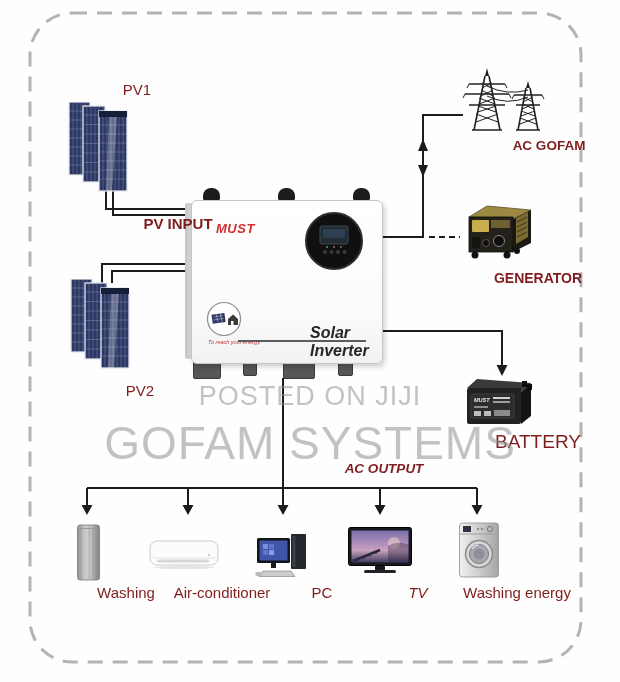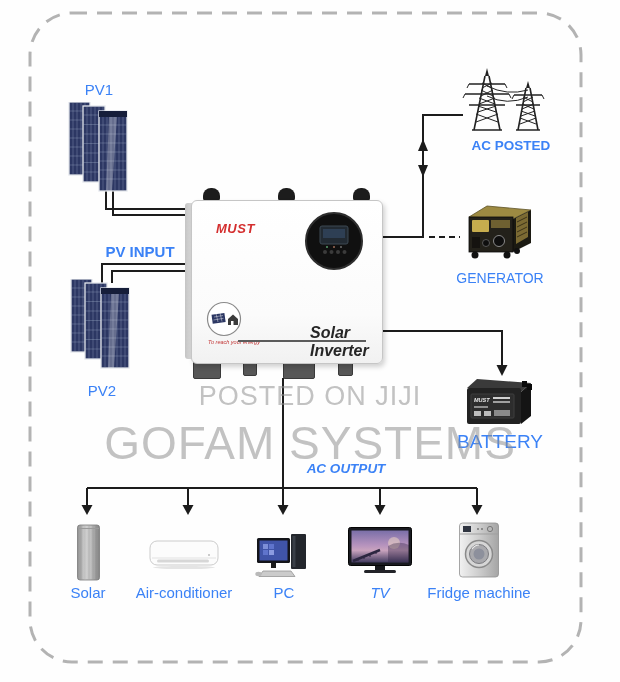--- a/index.html
+++ b/index.html
@@ -5,22 +5,22 @@
   html,body{margin:0;padding:0;background:#fff;}
   #canvas{
     position:relative;width:620px;height:682px;background:#fefefe;
     font-family:"Liberation Sans",sans-serif;overflow:hidden;
   }
   svg{display:block;}
   .abs{position:absolute;}
   #wires{position:absolute;left:0;top:0;z-index:1;}
   .comp{position:absolute;z-index:2;}
   .label{
-    position:absolute;z-index:3;color:#3b82f6;text-align:center;
-    font-size:15px;line-height:1.1;white-space:nowrap;
+    position:absolute;z-index:3;color:#7f1d1d;text-align:center;
+    font-size:15px;line-height:1.1;white-space:nowrap;margin-left:38px;
   }
   .bold{font-weight:700;}
   
   .inv-strip{position:absolute;left:185px;top:203px;width:8px;height:156px;
     background:linear-gradient(90deg,#c4c4c4,#dedede);border-radius:3px 0 0 3px;z-index:1;}
   .inv-tab{position:absolute;width:17px;height:13px;background:#1c1c1c;
     border-radius:8px 8px 3px 3px;z-index:1;}
   .inv-block{position:absolute;top:358px;background:#575757;border:1px solid #3a3a3a;
     border-radius:2px;z-index:1;}
   .inv-box{
@@ -98,21 +98,21 @@
       <rect x="15" y="4" width="22" height="76" fill="#2c3763" stroke="#e3e6ec" stroke-width="1.3"></rect>
       <path d="M19,4 V80 M23,4 V80 M27,4 V80 M31,4 V80 M35,4 V80 M15,13 H37 M15,22.5 H37 M15,32 H37 M15,41.5 H37 M15,51 H37 M15,60.5 H37 M15,70 H37" stroke="rgba(176,190,216,0.5)" stroke-width="0.6"></path>
       <rect x="31" y="9" width="28" height="80" fill="#2c3763" stroke="#e3e6ec" stroke-width="1.3"></rect>
       <rect x="31" y="9" width="28" height="6" fill="#161e3a"></rect>
       <path d="M35,15 V88 M39,15 V88 M43,15 V88 M47,15 V88 M51,15 V88 M55,15 V88 M31,23 H59 M31,32 H59 M31,41 H59 M31,50 H59 M31,59 H59 M31,68 H59 M31,77 H59" stroke="rgba(176,190,216,0.5)" stroke-width="0.6"></path>
       <polygon points="41,15 49,15 44,89 38,89" fill="rgba(255,255,255,0.28)"></polygon>
     </svg>
   </div>
   <div class="label" style="left:71px;top:383px;width:62px;">PV2</div>
 
-  <div class="label bold" style="left:90px;top:244px;width:100px;">PV INPUT</div>
+  <div class="label bold" style="left:90px;top:216px;width:100px;">PV INPUT</div>
 
   <div class="inv-strip"></div>
   <div class="inv-tab" style="left:203px;top:188px;"></div>
   <div class="inv-tab" style="left:278px;top:188px;"></div>
   <div class="inv-tab" style="left:353px;top:188px;"></div>
   <div class="inv-block" style="left:193px;width:26px;height:19px;"></div>
   <div class="inv-block" style="left:243px;width:12px;height:16px;"></div>
   <div class="inv-block" style="left:283px;width:30px;height:19px;"></div>
   <div class="inv-block" style="left:338px;width:13px;height:16px;"></div>
 
@@ -152,40 +152,40 @@
       <g stroke="#222" fill="none" stroke-width="1">
         <path d="M14,58 L36,50 M36,58 L14,50 M16,48 L34,42 M34,48 L16,42 M17,40 L33,34 M33,40 L17,34 M19,32 L31,26 M31,32 L19,26 M20,24 L30,19 M30,24 L20,19"></path>
         <path d="M58,60 L74,54 M74,60 L58,54 M59,52 L73,47 M73,52 L59,47 M60,45 L72,40 M72,45 L60,40 M61,38 L71,33 M71,38 L61,33"></path>
         <path d="M7,20 L5,24 M43,20 L45,24 M3,30 L1,34 M47,30 L49,34 M52,31 L50,35 M80,31 L82,35"></path>
         <path d="M25,22 Q45,32 66,26 M25,32 Q45,42 66,33"></path>
       </g>
       <polygon points="23,12 25,4 27,12" fill="#222"></polygon>
       <polygon points="64,24 66,17 68,24" fill="#222"></polygon>
     </svg>
   </div>
-  <div class="label bold" style="left:468px;top:139px;width:86px;font-size:13.5px;">AC POSTED</div>
+  <div class="label bold" style="left:468px;top:139px;width:86px;font-size:13.5px;">AC GOFAM</div>
 
   <div class="comp" style="left:459px;top:197px;">
     <svg width="80" height="68" viewBox="0 0 80 68">
       <polygon points="10,20 28,9 72,13 54,22" fill="#9d8a42" stroke="#5d5226" stroke-width="0.8"></polygon>
       <polygon points="54,22 72,13 72,46 54,55" fill="#1b1a12"></polygon>
       <polygon points="57,21 69,15 69,40 57,47" fill="#7c6b33"></polygon>
       <path d="M58,25 l10,-5 M58,30 l10,-5 M58,35 l10,-5 M58,40 l10,-5" stroke="#3c3419" stroke-width="1"></path>
       <rect x="10" y="20" width="44" height="35" fill="#23211a" stroke="#0c0c0c" stroke-width="0.8"></rect>
       <rect x="13" y="23" width="17" height="12" rx="1" fill="#c7ad4e"></rect>
       <rect x="32" y="23" width="19" height="8" fill="#6e6031"></rect>
       <rect x="13" y="40" width="8" height="11" fill="#151310"></rect>
       <circle cx="40" cy="44" r="5.5" fill="#0e0e0e" stroke="#8a8a8a" stroke-width="1"></circle>
       <circle cx="27" cy="46" r="3.5" fill="#0e0e0e" stroke="#666" stroke-width="0.8"></circle>
       <circle cx="16" cy="58" r="3.5" fill="#111"></circle>
       <circle cx="48" cy="58" r="3.5" fill="#111"></circle>
       <circle cx="58" cy="54" r="3" fill="#111"></circle>
     </svg>
   </div>
-  <div class="label" style="left:450px;top:271px;width:100px;font-size:14px;">GENERATOR</div>
+  <div class="label" style="left:450px;top:271px;width:100px;font-size:14px;font-weight:bold;">GENERATOR</div>
 
   <div class="comp" style="left:461px;top:374px;">
     <svg width="74" height="56" viewBox="0 0 74 56">
       <polygon points="6,14 16,5 70,9 60,18" fill="#3a3a3a"></polygon>
       <polygon points="60,18 70,9 70,42 60,50" fill="#141414"></polygon>
       <rect x="61" y="7" width="5" height="6" fill="#0a0a0a"></rect>
       <rect x="66" y="10" width="5" height="6" fill="#0a0a0a"></rect>
       <rect x="6" y="14" width="54" height="36" rx="2" fill="#222"></rect>
       <rect x="10" y="20" width="43" height="24" rx="1" fill="#2d2d2d" stroke="#3e3e3e"></rect>
       <text x="13" y="28" font-size="5.5" font-style="italic" font-weight="bold" fill="#e8e8e8">MUST</text>
@@ -209,21 +209,21 @@
             <stop offset="0.35" stop-color="#d2d2d2"></stop>
           <stop offset="0.6" stop-color="#c0c0c0"></stop>
             <stop offset="1" stop-color="#828282"></stop>
         </linearGradient>
       </defs>
       <rect x="0.5" y="1" width="22" height="55" rx="2.5" fill="url(#fg)" stroke="#7a7a7a" stroke-width="0.8"></rect>
       <path d="M4,2 V55 M8,2 V55 M12,2 V55 M16,2 V55 M19,2 V55" stroke="rgba(90,90,90,0.25)" stroke-width="0.7"></path>
       <line x1="1" y1="4.5" x2="22" y2="4.5" stroke="#9a9a9a"></line>
     </svg>
   </div>
-  <div class="label" style="left:58px;top:585px;width:60px;">Solar</div>
+  <div class="label" style="left:58px;top:585px;width:60px;">Washing</div>
 
   <div class="comp" style="left:149px;top:539px;">
     <svg width="70" height="31" viewBox="0 0 70 31">
       <ellipse cx="35" cy="28.5" rx="31" ry="1.6" fill="rgba(0,0,0,0.10)"></ellipse>
       <rect x="1" y="2" width="68" height="24" rx="7" fill="#fcfcfc" stroke="#cccccc"></rect>
       <path d="M3,19 H67" stroke="#e2e2e2"></path>
       <rect x="8" y="20.5" width="52" height="3" rx="1.5" fill="#d7d7d7"></rect>
       <circle cx="60" cy="16" r="1" fill="#bbb"></circle>
     </svg>
   </div>
@@ -282,18 +282,18 @@
       <rect x="4" y="5" width="8" height="6" fill="#2f3440"></rect>
       <circle cx="31" cy="8" r="2.6" fill="#b9b9b9" stroke="#777"></circle>
       <circle cx="19" cy="8" r="1" fill="#777"></circle>
         <circle cx="23" cy="8" r="1" fill="#777"></circle>
       <circle cx="20" cy="33" r="13.5" fill="#d6d6d6" stroke="#8a8a8a" stroke-width="1.5"></circle>
       <circle cx="20" cy="33" r="9.5" fill="#a9a9ad" stroke="#7c7c80"></circle>
       <circle cx="20" cy="33" r="5.5" fill="#8d909c"></circle>
       <path d="M13,28 a9,9 0 0 1 7,-4" stroke="#eeeeee" stroke-width="1.2" fill="none"></path>
     </svg>
   </div>
-  <div class="label" style="left:419px;top:585px;width:120px;">Fridge machine</div>
+  <div class="label" style="left:419px;top:585px;width:120px;">Washing energy</div>
 
   <div class="wm wm-bottom">GOFAM SYSTEMS</div>
   <div class="wm wm-top">POSTED ON JIJI</div>
 
 </div>
 
 </body></html>

